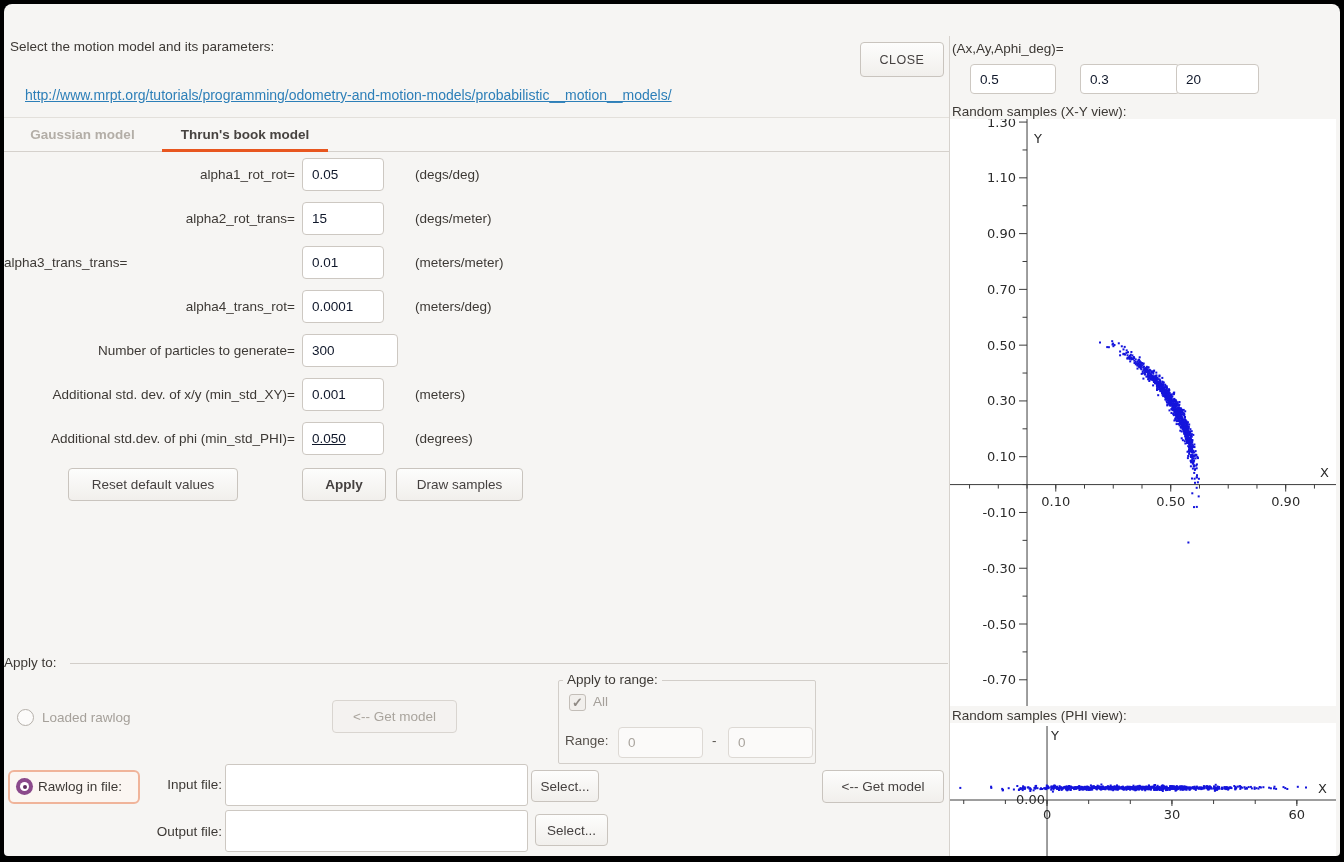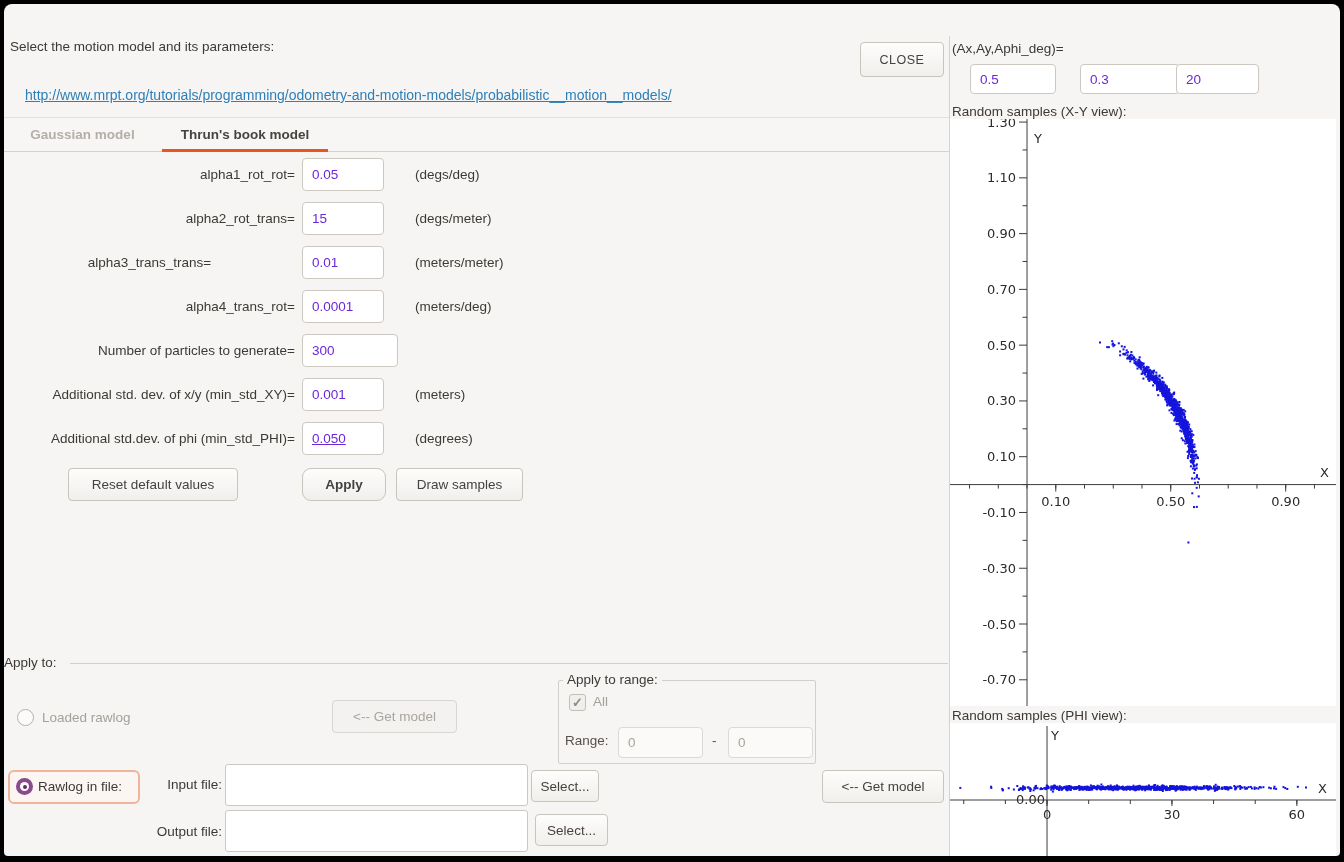--- a/index.html
+++ b/index.html
@@ -9,21 +9,21 @@
   #titlebar{position:absolute;left:0;top:0;width:100%;height:32px;
     background:linear-gradient(#3d3936,#322e2b);border-radius:8px 8px 0 0;}
   #title-text{position:absolute;left:0;right:0;top:0;height:32px;line-height:32px;text-align:center;
     color:#f3f2f0;font-size:13.5px;font-weight:bold;}
   #close-icon{position:absolute;right:10px;top:5px;width:22px;height:22px;border-radius:50%;
     background:radial-gradient(circle at 50% 35%,#f4763c,#e9511d);color:#fff;font-size:12px;
     line-height:22px;text-align:center;cursor:default;}
   .lbl{position:absolute;font-size:13.5px;color:#3d3935;white-space:nowrap;}
   .gray{color:#a5a09a !important;}
   .txt-input{position:absolute;background:#fff;border:1px solid #cdc8c2;border-radius:4px;
-    font-size:13.5px;color:#6d28d9;padding:0 9px;box-sizing:border-box;outline:none;
+    font-size:13.5px;color:#0f172a;padding:0 9px;box-sizing:border-box;outline:none;
     font-family:"Liberation Sans",sans-serif;}
   .txt-input:disabled,.txt-input.dis{background:#fbfaf9;border-color:#ddd9d4;color:#a9a49d;}
   .btn{position:absolute;background:linear-gradient(#fdfdfc,#f1efec);border:1px solid #c9c4be;
     border-radius:4px;font-size:13.5px;color:#454140;text-align:center;box-sizing:border-box;
     font-family:"Liberation Sans",sans-serif;padding:0;}
   .btn.dis{background:#f4f2f0;border-color:#d9d5d0;color:#a9a49d;}
   #tab-strip{position:absolute;left:0;top:113px;width:945px;height:35px;background:#f7f6f4;
     border-top:1px solid #e3e0db;border-bottom:1px solid #d5d1cc;box-sizing:border-box;}
   .tab{position:absolute;top:0;height:34px;line-height:34px;text-align:center;font-size:13.5px;
     font-weight:bold;}
@@ -67,41 +67,41 @@
   </div>
 
   <div class="lbl" style="left:0;top:154px;width:291px;text-align:right;line-height:33px;">alpha1_rot_rot=</div>
   <input class="txt-input" style="left: 298px; top: 154px; width: 82px; height: 33px;" value="0.05">
   <div class="lbl" style="left:411px;top:154px;line-height:33px;">(degs/deg)</div>
 
   <div class="lbl" style="left:0;top:198px;width:291px;text-align:right;line-height:33px;">alpha2_rot_trans=</div>
   <input class="txt-input" style="left: 298px; top: 198px; width: 82px; height: 33px;" value="15">
   <div class="lbl" style="left:411px;top:198px;line-height:33px;">(degs/meter)</div>
 
-  <div class="lbl" style="left:0;top:242px;width:291px;text-align:center;line-height:33px;">alpha3_trans_trans=</div>
+  <div class="lbl" style="left:0;top:242px;width:291px;text-align:left;line-height:33px;">alpha3_trans_trans=</div>
   <input class="txt-input" style="left: 298px; top: 242px; width: 82px; height: 33px;" value="0.01">
   <div class="lbl" style="left:411px;top:242px;line-height:33px;">(meters/meter)</div>
 
   <div class="lbl" style="left:0;top:286px;width:291px;text-align:right;line-height:33px;">alpha4_trans_rot=</div>
   <input class="txt-input" style="left: 298px; top: 286px; width: 82px; height: 33px;" value="0.0001">
   <div class="lbl" style="left:411px;top:286px;line-height:33px;">(meters/deg)</div>
 
   <div class="lbl" style="left:0;top:330px;width:291px;text-align:right;line-height:33px;">Number of particles to generate=</div>
   <input class="txt-input" style="left: 298px; top: 330px; width: 96px; height: 33px;" value="300">
 
   <div class="lbl" style="left:0;top:374px;width:291px;text-align:right;line-height:33px;">Additional std. dev. of x/y (min_std_XY)=</div>
   <input class="txt-input" style="left: 298px; top: 374px; width: 82px; height: 33px;" value="0.001">
   <div class="lbl" style="left:411px;top:374px;line-height:33px;">(meters)</div>
 
   <div class="lbl" style="left:0;top:418px;width:291px;text-align:right;line-height:33px;">Additional std.dev. of phi (min_std_PHI)=</div>
   <input class="txt-input" style="left: 298px; top: 418px; width: 82px; height: 33px; text-decoration: underline;" value="0.050">
   <div class="lbl" style="left:411px;top:418px;line-height:33px;">(degrees)</div>
 
   <button class="btn" style="left:64px;top:464px;width:170px;height:33px;">Reset default values</button>
-  <button class="btn" style="left:298px;top:464px;width:84px;height:33px;font-weight:bold;border-radius:9px;">Apply</button>
+  <button class="btn" style="left:298px;top:464px;width:84px;height:33px;font-weight:bold;">Apply</button>
   <button class="btn" style="left:392px;top:464px;width:127px;height:33px;">Draw samples</button>
 
   <div class="frame-line" style="left:66px;top:659px;width:878px;"></div>
   <div class="legend" style="left:0;top:651px;padding-left:0;">Apply to:</div>
 
   <div class="radio off" style="left:13px;top:705px;"></div>
   <div class="lbl gray" style="left:38px;top:706px;">Loaded rawlog</div>
 
   <button class="btn dis" style="left:328px;top:696px;width:125px;height:33px;">&lt;-- Get model</button>
 

